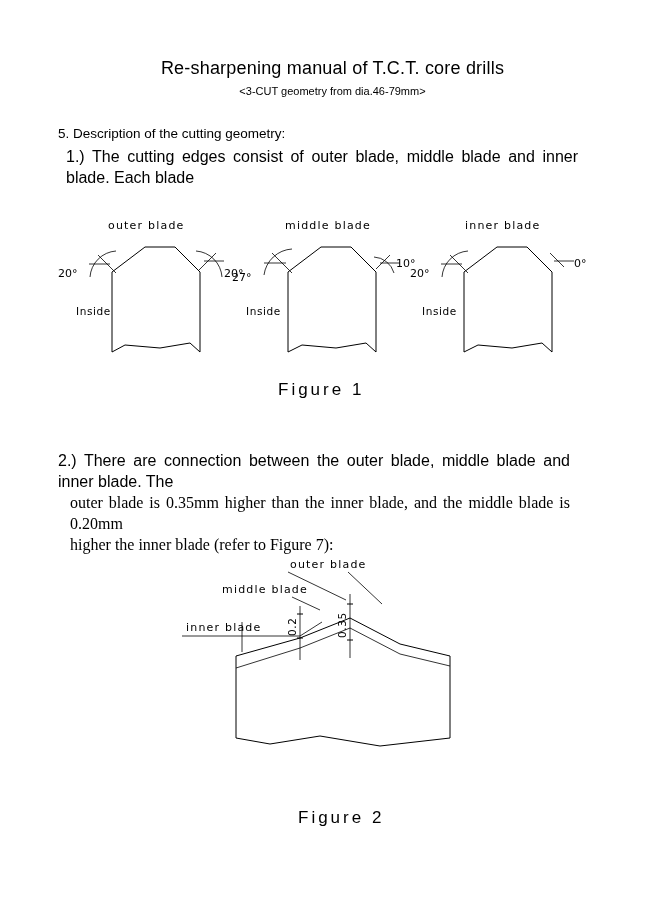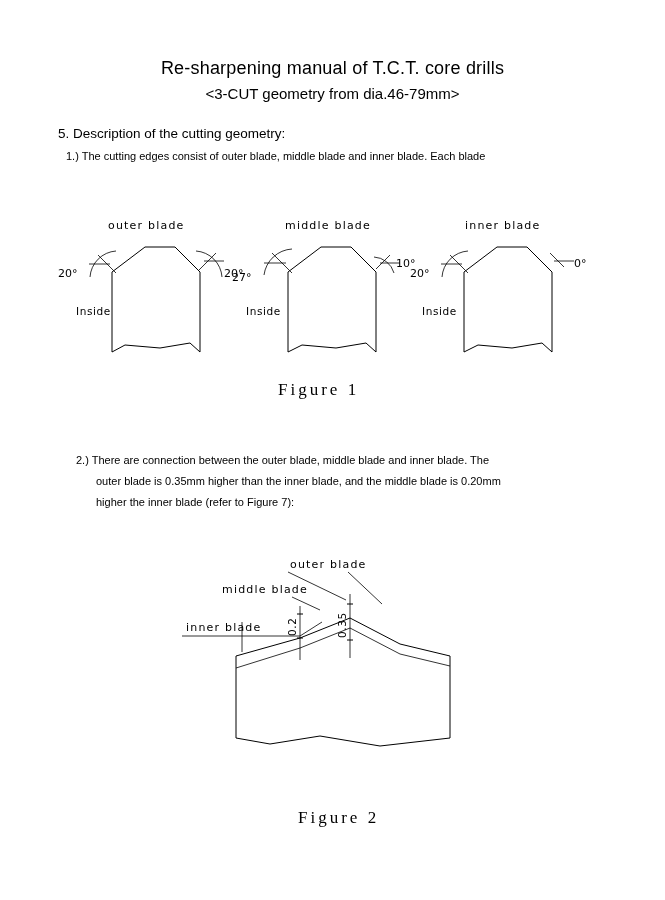--- a/index.html
+++ b/index.html
@@ -29,50 +29,50 @@
     font-size: 18px;
     font-weight: 400;
     letter-spacing: 0.2px;
   }
   .doc-subtitle {
     position: absolute;
     top: 85px;
     left: 0;
     width: 665px;
     text-align: center;
-    font-size: 15px;
+    font-size: 11px;
   }
   .section-heading {
     position: absolute;
     top: 126px;
     left: 58px;
     font-size: 13.5px;
   }
   .para {
     position: absolute;
-    font-size: 11px;
+    font-size: 16px;
     line-height: 21px;
     text-align: justify;
   }
   .para-1 {
     top: 146px;
     left: 66px;
     width: 512px;
   }
   .para-1 .cont { display: block; margin-left: 20px; }
   .para-2 {
     top: 450px;
-    left: 76px;
+    left: 58px;
     width: 512px;
   }
-  .para-2 .cont { display: block; margin-left: 20px; }
+  .para-2 .cont { display: block; margin-left: 12px; font-family: Liberation Serif, serif; }
 
   .fig-caption {
     position: absolute;
-    font-family: Liberation Serif, serif;
+    font-family: Liberation Sans, sans-serif;
     font-size: 17px;
     letter-spacing: 3px;
     color: #000;
   }
   #fig1-caption { top: 380px; left: 278px; }
   #fig2-caption { top: 808px; left: 298px; }
 
   svg { display: block; }
   .dwg { position: absolute; }
   #fig1-wrap { top: 215px; left: 40px; }

